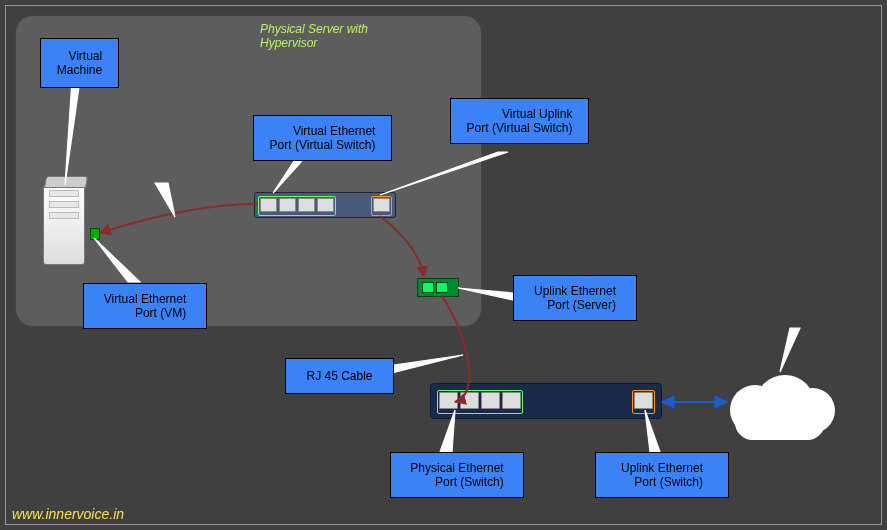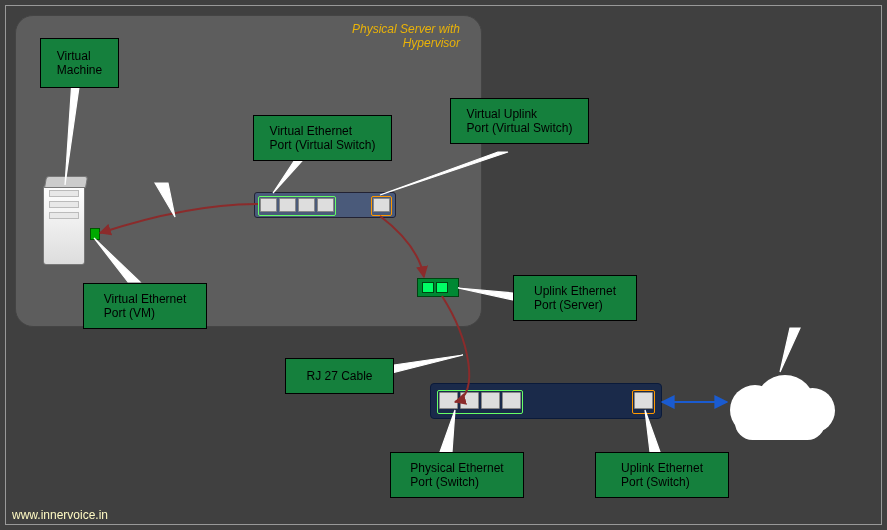--- a/index.html
+++ b/index.html
@@ -1,21 +1,21 @@
 <!DOCTYPE html>
 <html><head>
 <meta charset="utf-8">
 <style>
   html,body{margin:0;padding:0;width:887px;height:530px;background:#404040;font-family:"Segoe UI",Arial,sans-serif;font-size:12px;color:#000;overflow:hidden}
   .stage{position:relative;width:887px;height:530px}
   
   .frame{position:absolute;left:5px;top:5px;right:5px;bottom:5px;border:1px solid #999}
   
   .hyp{position:absolute;left:15px;top:15px;width:465px;height:310px;border:1px solid #444;border-radius:18px;background:rgba(150,150,150,0.35)}
-  .hyp-title{position:absolute;left:260px;top:22px;width:200px;text-align:right;font-style:italic;color:#eab308;font-size:12px;line-height:14px}
+  .hyp-title{position:absolute;left:260px;top:22px;width:200px;text-align:left;font-style:italic;color:#bef264;font-size:12px;line-height:14px}
   
   .server{position:absolute;left:43px;top:185px;width:40px;height:78px;background:linear-gradient(#fff,#ddd);border:1px solid #777;border-radius:3px}
   .server:before{content:"";position:absolute;left:0;top:-10px;width:40px;height:10px;background:#ccc;border:1px solid #777;border-radius:3px 3px 0 0;transform:skewX(-10deg);transform-origin:bottom}
   .server .slot{height:5px;margin:4px 5px;background:#e8e8e8;border:1px solid #bbb}
   
   .vm-port{position:absolute;left:90px;top:228px;width:8px;height:10px;background:#0a0;border:1px solid #050}
   
   .vswitch{position:absolute;left:254px;top:192px;width:140px;height:24px;background:#4a5a7a;border:1px solid #223;border-radius:3px}
   .vswitch .grp{position:absolute;top:3px;height:16px;border:1px solid #6f6;border-radius:2px;display:flex;gap:2px;padding:1px}
   .vswitch .grp .p{width:15px;height:12px;background:#ddd;border:1px solid #888;border-radius:1px}
@@ -32,24 +32,24 @@
   .pswitch .grp.a{left:6px;border:1px solid #6f6}
   .pswitch .grp.b{right:6px;border:1px solid #f90}
   
   .cloud{position:absolute;left:720px;top:370px;width:120px;height:70px}
   .cloud .c{position:absolute;background:#fff;border-radius:50%}
   .cloud .c1{width:50px;height:50px;left:10px;top:15px}
   .cloud .c2{width:60px;height:60px;left:35px;top:5px}
   .cloud .c3{width:45px;height:45px;left:70px;top:18px}
   .cloud .c4{width:90px;height:35px;left:15px;top:35px;border-radius:20px}
   
-  .call{position:absolute;background:#15803d;border:1px solid #000;text-align:left;display:flex;align-items:center;justify-content:center;padding:4px 6px;line-height:14px;z-index:5}
+  .call{position:absolute;background:#3b82f6;border:1px solid #000;text-align:right;display:flex;align-items:center;justify-content:center;padding:4px 6px;line-height:14px;z-index:5}
   
   svg.conn{position:absolute;left:0;top:0;width:887px;height:530px;z-index:1;pointer-events:none}
-  .watermark{position:absolute;left:12px;bottom:8px;color:#fef9c3;font-size:12px}
+  .watermark{position:absolute;left:12px;bottom:8px;color:#fde047;font-style:italic;font-size:14px}
 </style>
 </head>
 <body>
 
 <div class="stage">
   <div class="frame"></div>
 
   <svg class="conn">
     <defs>
       <marker id="arr-red" viewBox="0 0 10 10" refX="9" refY="5" markerWidth="6" markerHeight="6" orient="auto">
@@ -136,18 +136,18 @@
       <div class="c c2"></div>
       <div class="c c3"></div>
       <div class="c c4"></div>
   </div>
 
   <div class="call" style="left:40px;top:38px;width:65px;height:40px">Virtual<br>Machine</div>
   <div class="call" style="left:253px;top:115px;width:125px;height:36px">Virtual Ethernet<br>Port (Virtual Switch)</div>
   <div class="call" style="left:450px;top:98px;width:125px;height:36px">Virtual Uplink<br>Port (Virtual Switch)</div>
   <div class="call" style="left:83px;top:283px;width:110px;height:36px">Virtual Ethernet<br>Port (VM)</div>
   <div class="call" style="left:513px;top:275px;width:110px;height:36px">Uplink Ethernet<br>Port (Server)</div>
-  <div class="call" style="left:285px;top:358px;width:95px;height:26px">RJ 27 Cable</div>
+  <div class="call" style="left:285px;top:358px;width:95px;height:26px">RJ 45 Cable</div>
   <div class="call" style="left:390px;top:452px;width:120px;height:36px">Physical Ethernet<br>Port (Switch)</div>
   <div class="call" style="left:595px;top:452px;width:120px;height:36px">Uplink Ethernet<br>Port (Switch)</div>
 
   <div class="watermark">www.innervoice.in</div>
 </div>
 
 </body></html>

